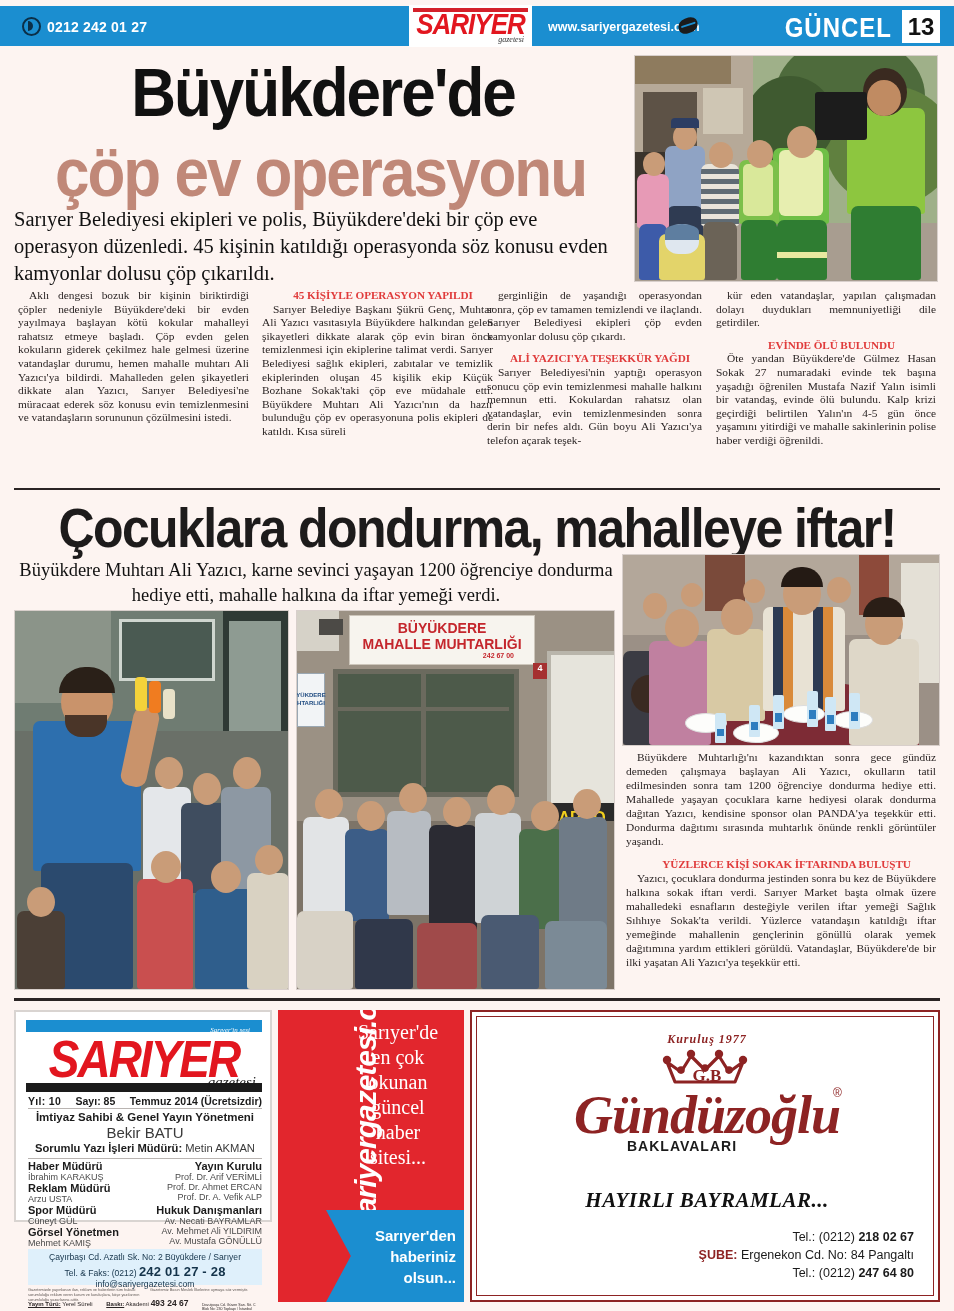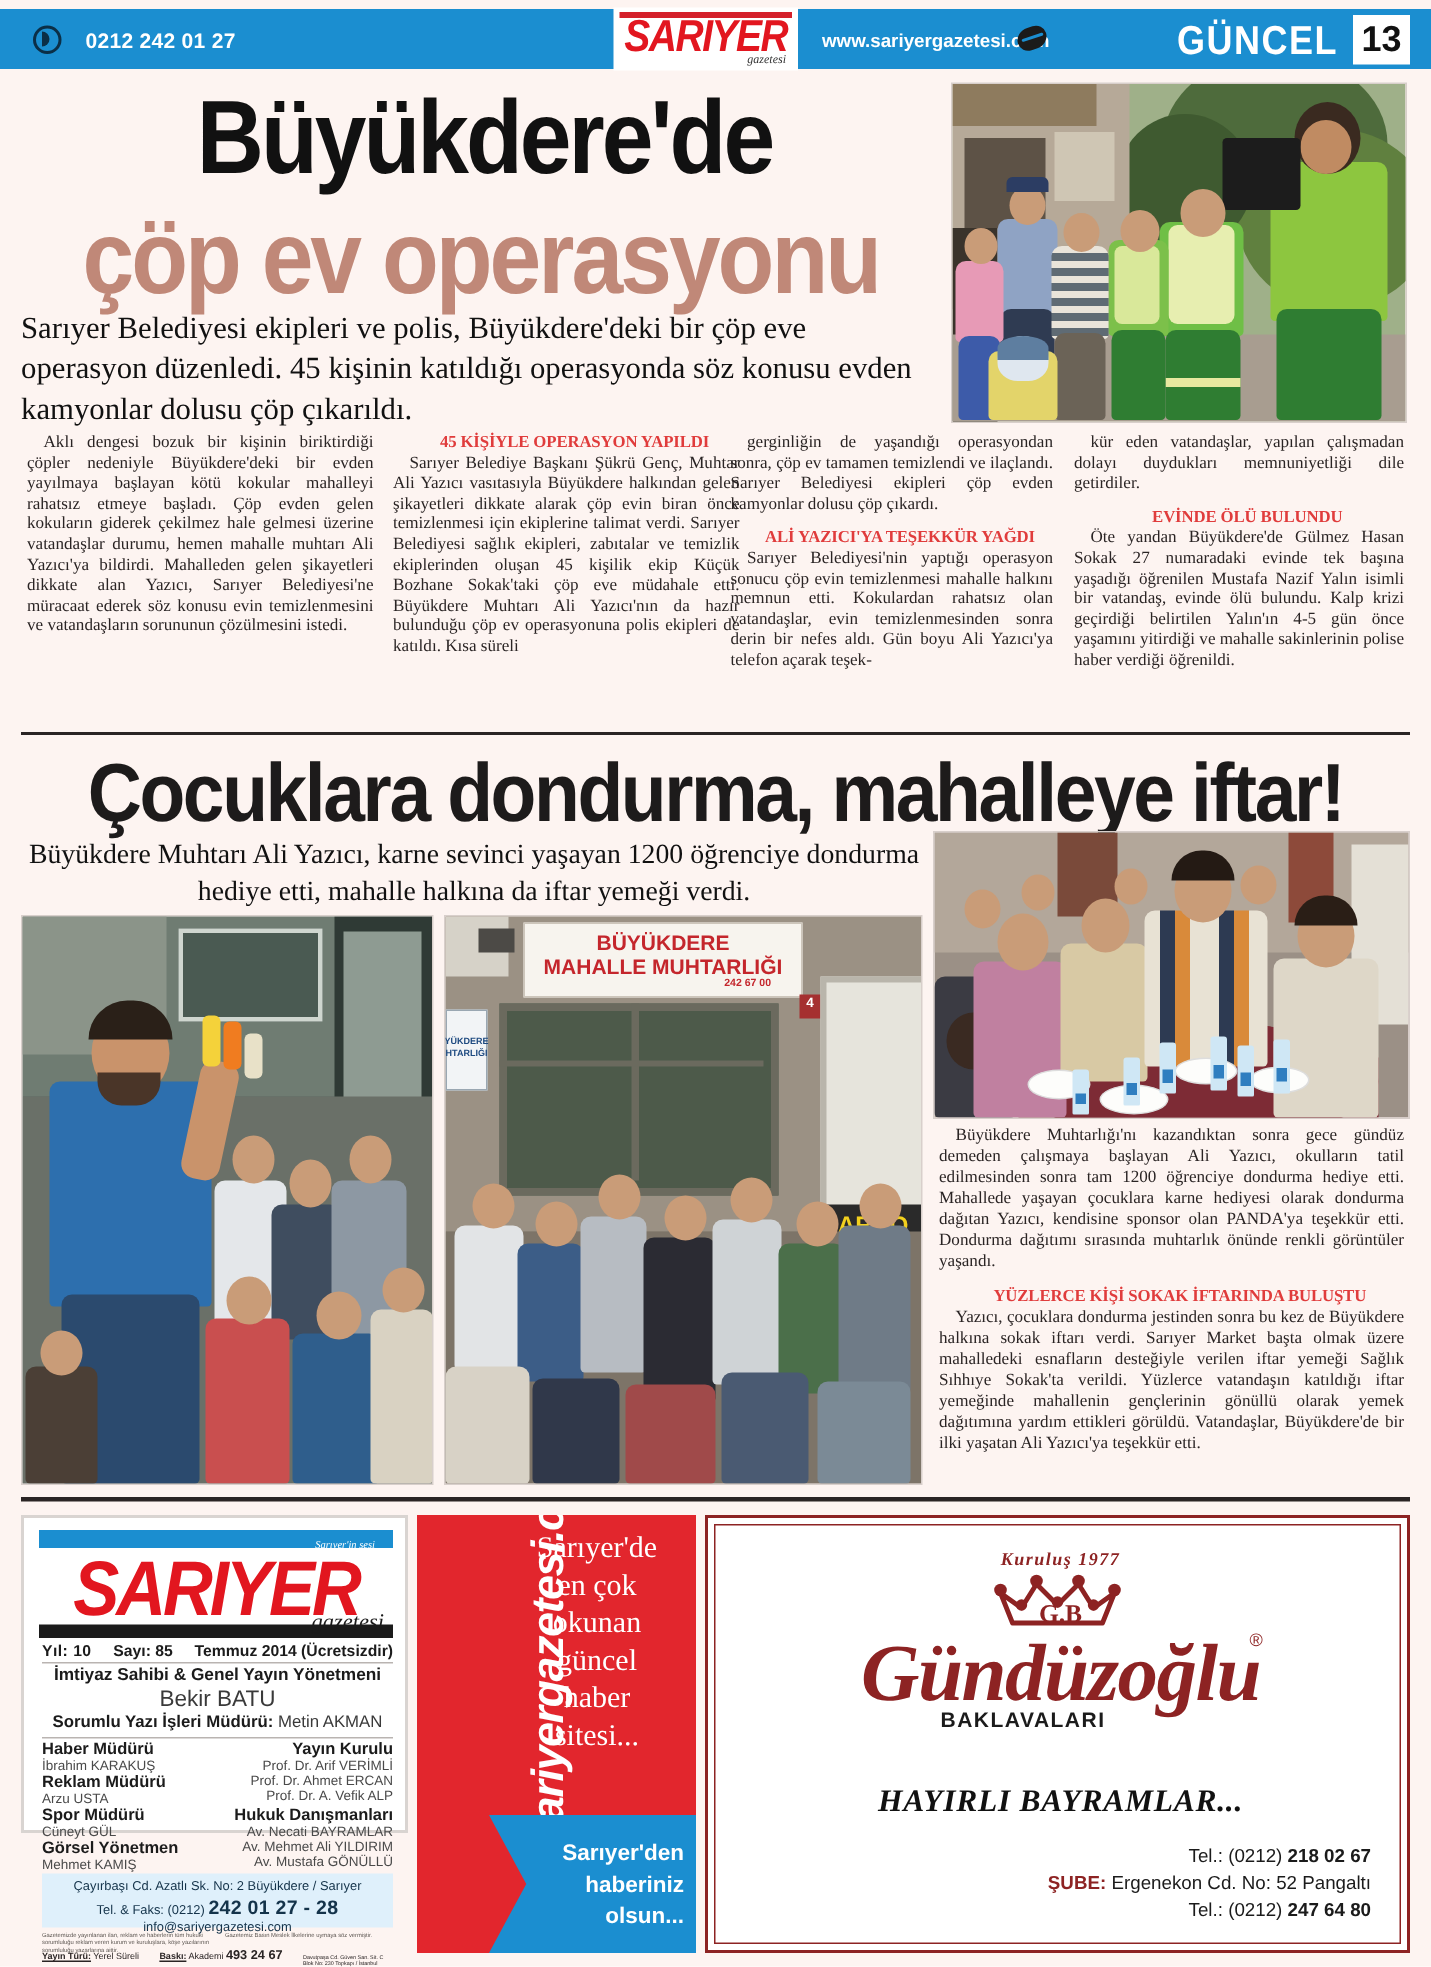--- a/index.html
+++ b/index.html
@@ -18,21 +18,21 @@
 
   
   .topbar{
     position:absolute;left:0;top:6px;width:954px;height:40px;
     background:#1b8ed0;
   }
   .topbar-phone{
     position:absolute;left:22px;top:11px;
     color:#ffffff;font-family:"Liberation Sans",sans-serif;
     font-size:14px;font-weight:bold;letter-spacing:.2px;
-    display:flex;align-items:center;gap:16px;
+    display:flex;align-items:center;gap:6px;
   }
   .phone-icon{
     display:inline-block;width:15px;height:15px;border-radius:50%;
     border:2px solid #0b2f47;position:relative;background:#1b8ed0;
   }
   .phone-icon:after{
     content:"";position:absolute;left:4px;top:2px;width:5px;height:10px;
     background:#0b2f47;border-radius:0 6px 6px 0;
   }
   .masthead-small{
@@ -700,21 +700,21 @@
 
       <div class="bak-wish">HAYIRLI BAYRAMLAR...</div>
 
       <div class="bak-addr">
         <div class="tel">
           <span>Tel.: (0212)</span>
           <b>218 02 67</b>
         </div>
         <div>
           <span class="lb">ŞUBE:</span>
-          <span>Ergenekon Cd. No: 52 Pangaltı</span>
+          <span>Ergenekon Cd. No: 84 Pangaltı</span>
         </div>
         <div class="tel">
           <span>Tel.: (0212)</span>
           <b>247 64 80</b>
         </div>
       </div>
     </div>
 
   </div>
 </div>

